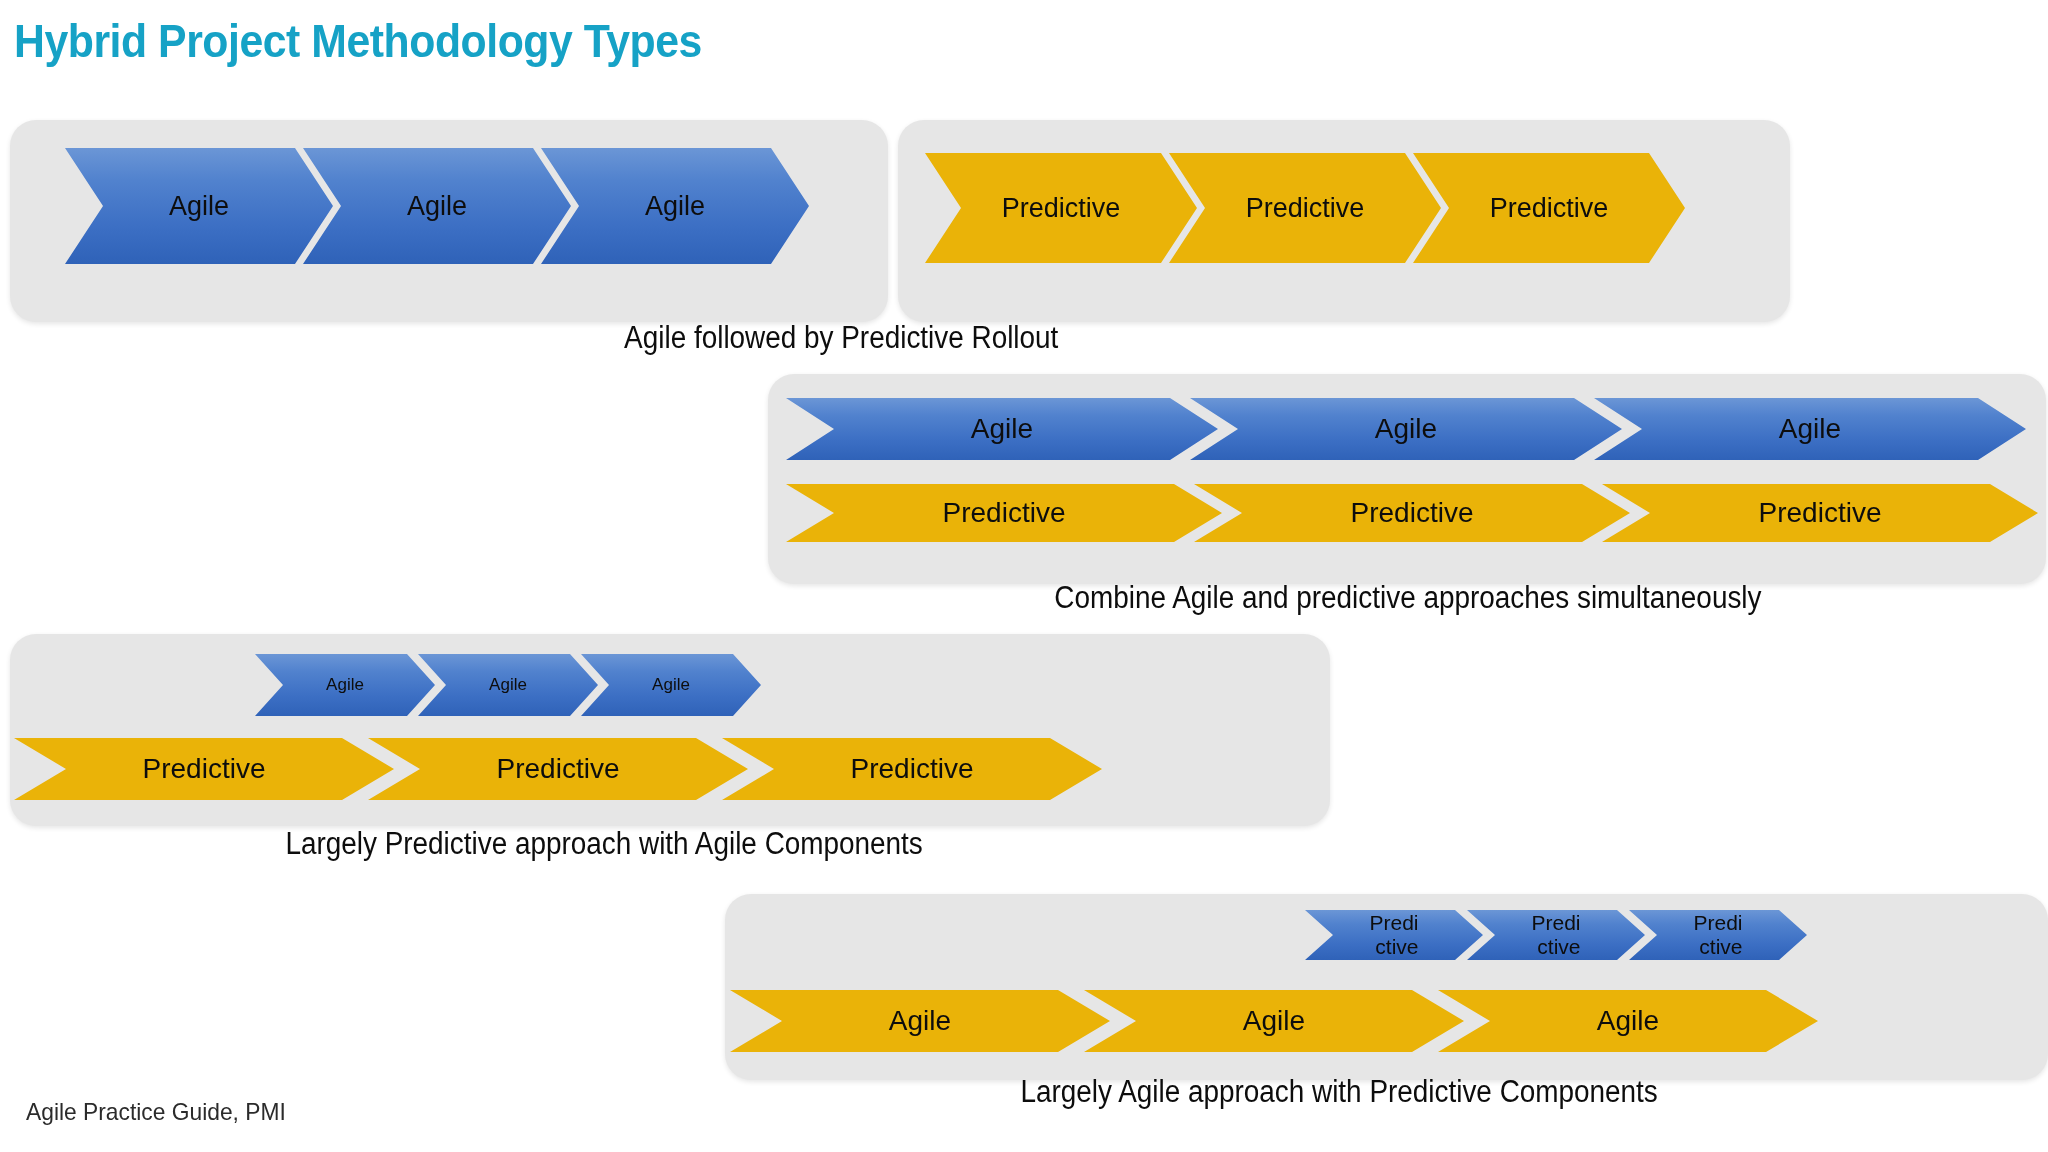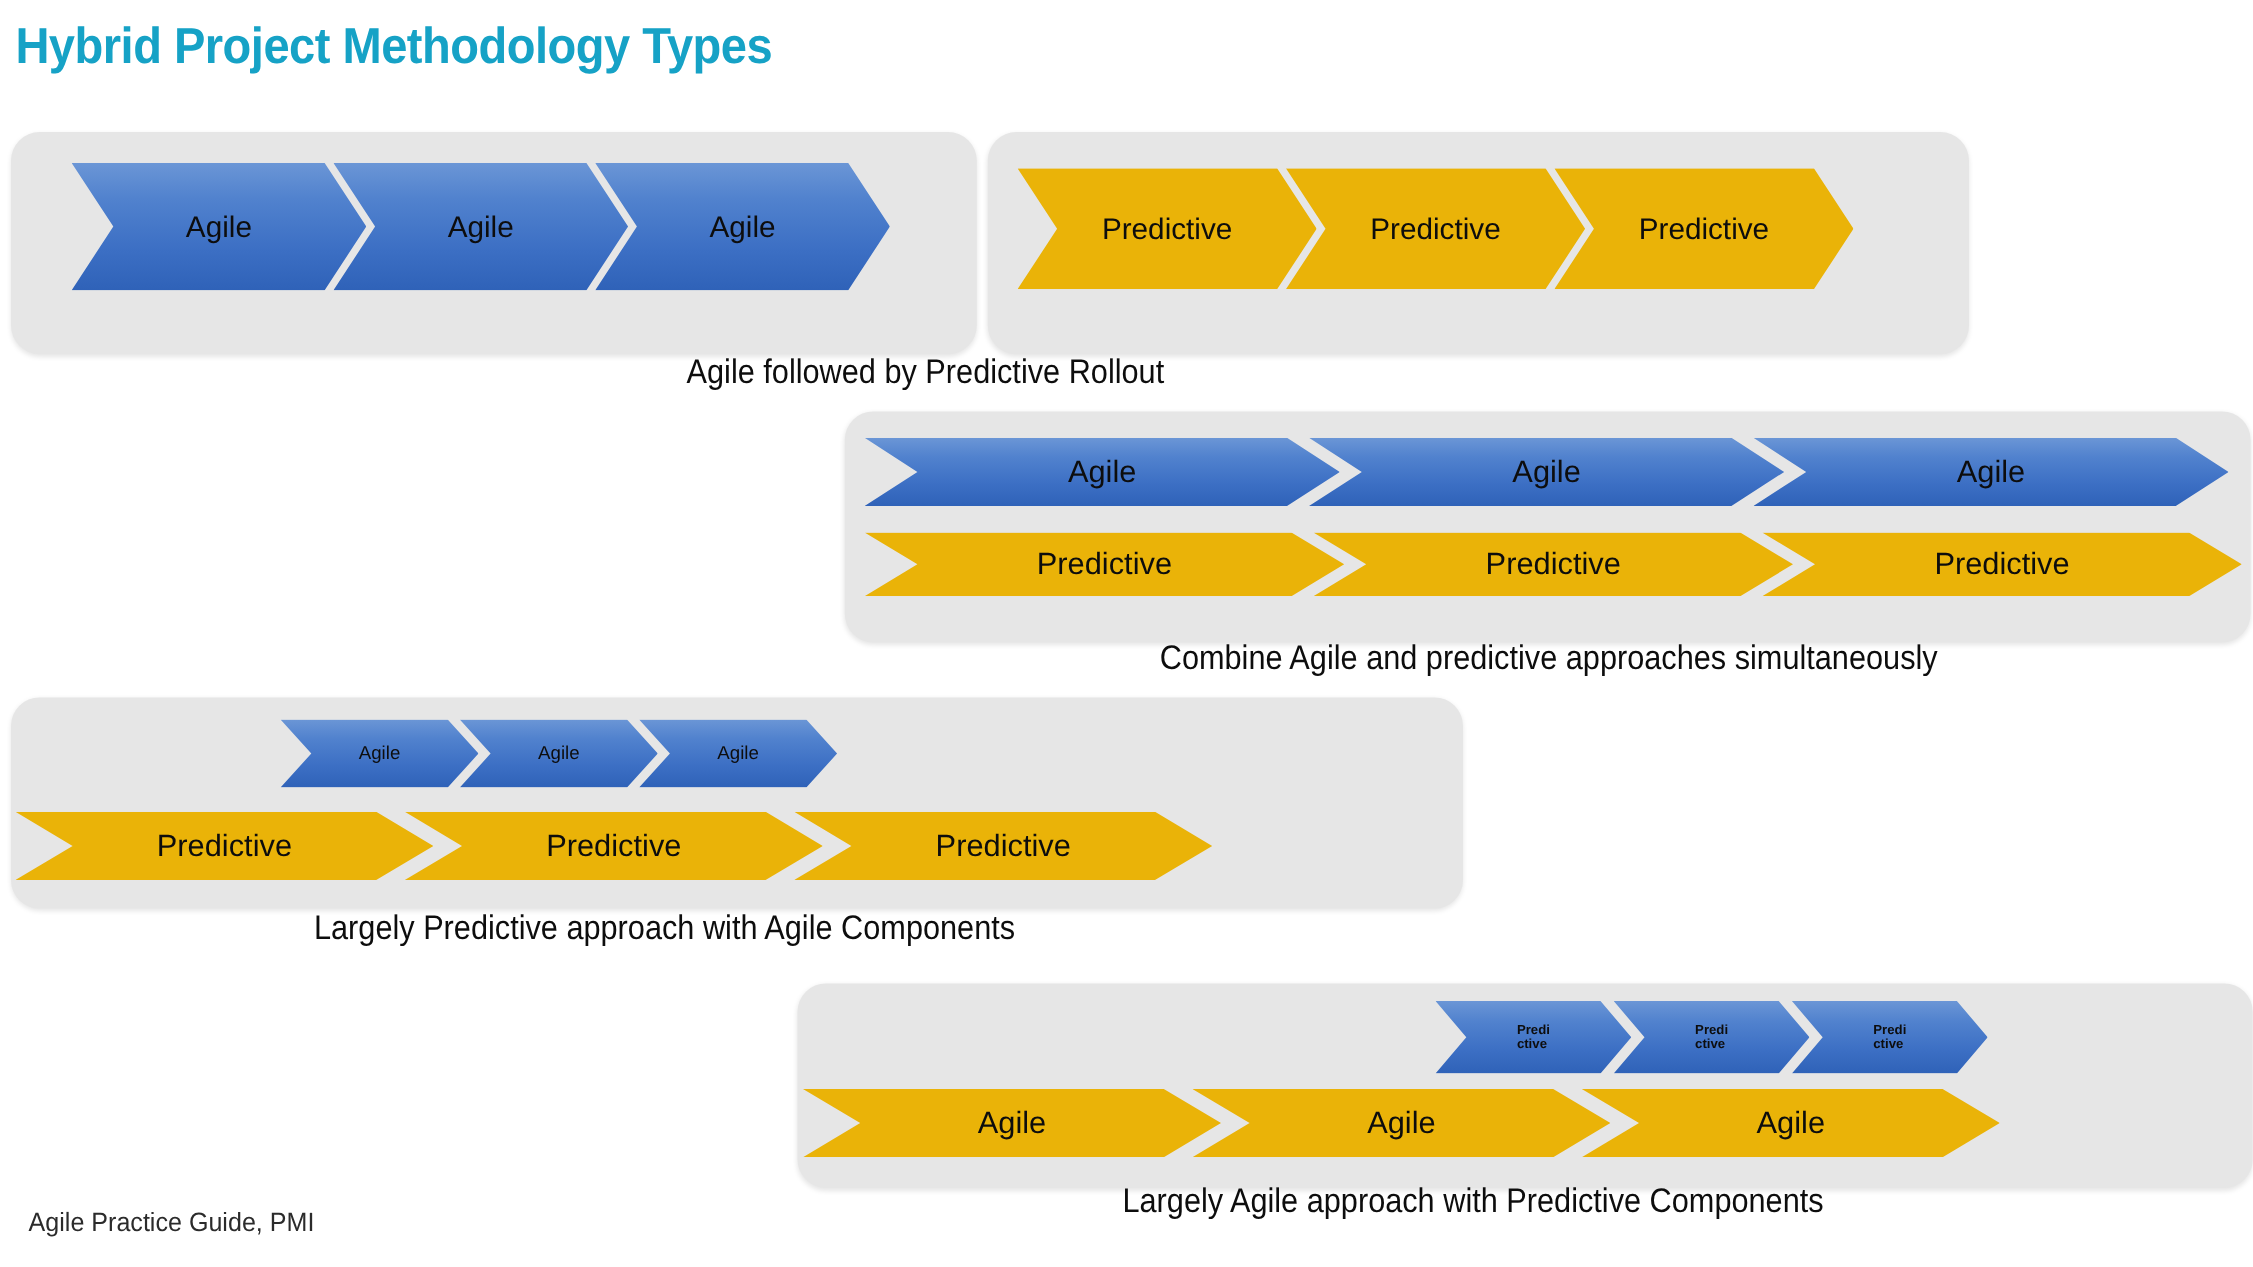--- a/index.html
+++ b/index.html
@@ -47,21 +47,21 @@
     align-items: center;
   }
 
   .chev {
     position: relative;
     display: flex;
     align-items: center;
     justify-content: center;
     box-sizing: border-box;
     color: #0d0d0d;
-    text-align: left;
+    text-align: right;
     line-height: 1.12;
     -webkit-clip-path: polygon(0 0, calc(100% - var(--tip)) 0, 100% 50%, calc(100% - var(--tip)) 100%, 0 100%, var(--tip) 50%);
     clip-path: polygon(0 0, calc(100% - var(--tip)) 0, 100% 50%, calc(100% - var(--tip)) 100%, 0 100%, var(--tip) 50%);
   }
 
   .chev.blue {
     background: linear-gradient(180deg, #6B96D6 0%, #5182CE 28%, #3C6FC4 68%, #2F62B8 100%);
   }
   .chev.green {
     background: #eab308;
@@ -154,24 +154,23 @@
   #cap-g3 { left: 250px; top: 826px; }
 
   
   #panel-g4 { left: 725px; top: 894px; width: 1323px; height: 186px; }
 
   #row-g4-predictive { left: 1305px; top: 910px; }
   #row-g4-agile      { left: 730px;  top: 990px; }
 
   #row-g4-predictive .chev {
     --tip: 28px;
-    width: 178px; height: 66px;
-    font-size: 12px;
+    width: 178px; height: 50px;
+    font-size: 21px;
     margin-right: -16px;
-    font-weight: bold;
   }
   #row-g4-agile .chev {
     --tip: 52px;
     width: 380px; height: 62px;
     font-size: 28px;
     margin-right: -26px;
   }
 
   #cap-g4 { left: 985px; top: 1074px; }
 </style>

